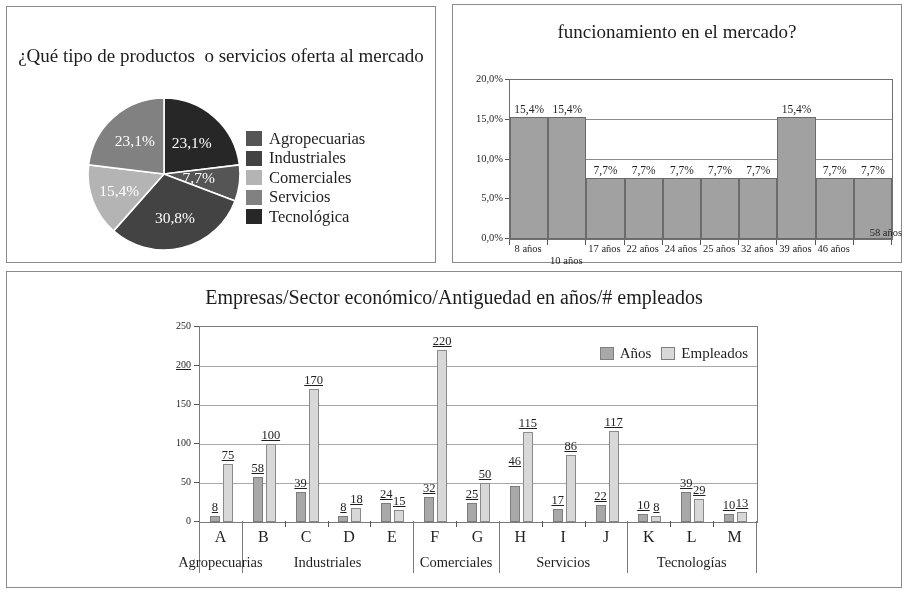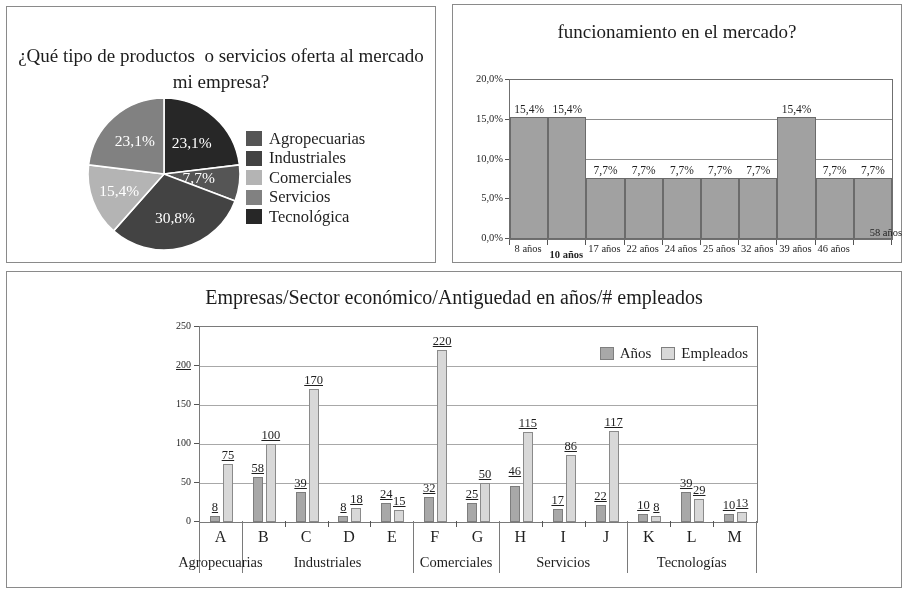--- a/index.html
+++ b/index.html
@@ -41,21 +41,20 @@
   .num-label{position:absolute;text-align:center;font-size:12.5px;white-space:nowrap;text-decoration:underline;}
 </style>
 </head>
 <body>
 
 <div class="page">
 
   <section class="panel panel-tl">
     <div class="chart-title t-pie">
       <div class="pre">¿Qué tipo de productos  o servicios oferta al mercado</div>
-      <div>mi empresa?</div>
     </div>
     <svg id="pie-svg" width="160" height="160" viewBox="0 0 160 160">
         <path d="M80,80 L80.00,4.00 A76,76 0 0 1 155.45,70.84 Z" fill="#272727" stroke="#ffffff" stroke-width="1.6"></path>
         <text x="107.7" y="53.7" text-anchor="middle" fill="#ffffff" font-size="15.5" font-family="&quot;Liberation Serif&quot;,&quot;DejaVu Serif&quot;,serif">23,1%</text>
         <path d="M80,80 L155.45,70.84 A76,76 0 0 1 151.06,106.95 Z" fill="#555555" stroke="#ffffff" stroke-width="1.6"></path>
         <text x="114.7" y="89.2" text-anchor="middle" fill="#ffffff" font-size="15.5" font-family="&quot;Liberation Serif&quot;,&quot;DejaVu Serif&quot;,serif">7,7%</text>
         <path d="M80,80 L151.06,106.95 A76,76 0 0 1 29.60,136.89 Z" fill="#434343" stroke="#ffffff" stroke-width="1.6"></path>
         <text x="90.9" y="129.3" text-anchor="middle" fill="#ffffff" font-size="15.5" font-family="&quot;Liberation Serif&quot;,&quot;DejaVu Serif&quot;,serif">30,8%</text>
         <path d="M80,80 L29.60,136.89 A76,76 0 0 1 4.55,70.84 Z" fill="#b4b4b4" stroke="#ffffff" stroke-width="1.6"></path>
         <text x="35.2" y="102.0" text-anchor="middle" fill="#ffffff" font-size="15.5" font-family="&quot;Liberation Serif&quot;,&quot;DejaVu Serif&quot;,serif">15,4%</text>
@@ -111,21 +110,21 @@
         <div class="vbar-label" style="left: 220.3px; width: 56px; bottom: 63.215px;">7,7%</div>
         <div class="vbar" style="left: 267.4px; width: 38.2px; height: 122.43px; background: rgb(161, 161, 161); border: 1px solid rgb(107, 107, 107);"></div>
         <div class="vbar-label" style="left: 258.5px; width: 56px; bottom: 124.43px;">15,4%</div>
         <div class="vbar" style="left: 305.6px; width: 38.2px; height: 61.215px; background: rgb(161, 161, 161); border: 1px solid rgb(107, 107, 107);"></div>
         <div class="vbar-label" style="left: 296.7px; width: 56px; bottom: 63.215px;">7,7%</div>
         <div class="vbar" style="left: 343.8px; width: 38.2px; height: 61.215px; background: rgb(161, 161, 161); border: 1px solid rgb(107, 107, 107);"></div>
         <div class="vbar-label" style="left: 334.9px; width: 56px; bottom: 63.215px;">7,7%</div>
       </div>
     <div id="tr-xlabels">
         <div class="xlab" style="position: absolute; left: 56px; width: 38.2px; top: 238px;">8 años</div>
-        <div class="xlab" style="position: absolute; left: 94.2px; width: 38.2px; top: 244px; font-weight: bold;">10 años</div>
+        <div class="xlab" style="position: absolute; left: 94.2px; width: 38.2px; top: 250px;">10 años</div>
         <div class="xlab" style="position: absolute; left: 132.4px; width: 38.2px; top: 238px;">17 años</div>
         <div class="xlab" style="position: absolute; left: 170.6px; width: 38.2px; top: 238px;">22 años</div>
         <div class="xlab" style="position: absolute; left: 208.8px; width: 38.2px; top: 238px;">24 años</div>
         <div class="xlab" style="position: absolute; left: 247px; width: 38.2px; top: 238px;">25 años</div>
         <div class="xlab" style="position: absolute; left: 285.2px; width: 38.2px; top: 238px;">32 años</div>
         <div class="xlab" style="position: absolute; left: 323.4px; width: 38.2px; top: 238px;">39 años</div>
         <div class="xlab" style="position: absolute; left: 361.6px; width: 38.2px; top: 238px;">46 años</div>
         <div class="xlab" style="position: absolute; left: 399.8px; width: 38.2px; top: 222px; margin-left: 14px;">58 años</div>
       </div>
   <div class="ylab" style="left: 8px; width: 42px; top: 68px;">20,0%</div>
@@ -181,21 +180,21 @@
         <div class="num-label" style="left: 179.308px; width: 40px; bottom: 12.7px;">15</div>
         <div class="vbar" style="left: 224.154px; width: 10px; height: 24.96px; background: rgb(168, 168, 168); border: 1px solid rgb(125, 125, 125);"></div>
         <div class="num-label" style="left: 209.154px; width: 40px; bottom: 25.96px;">32</div>
         <div class="vbar" style="left: 237.154px; width: 10px; height: 171.6px; background: rgb(216, 216, 216); border: 1px solid rgb(138, 138, 138);"></div>
         <div class="num-label" style="left: 222.154px; width: 40px; bottom: 172.6px;">220</div>
         <div class="vbar" style="left: 267px; width: 10px; height: 19.5px; background: rgb(168, 168, 168); border: 1px solid rgb(125, 125, 125);"></div>
         <div class="num-label" style="left: 252px; width: 40px; bottom: 20.5px;">25</div>
         <div class="vbar" style="left: 280px; width: 10px; height: 39px; background: rgb(216, 216, 216); border: 1px solid rgb(138, 138, 138);"></div>
         <div class="num-label" style="left: 265px; width: 40px; bottom: 40px;">50</div>
         <div class="vbar" style="left: 309.846px; width: 10px; height: 35.88px; background: rgb(168, 168, 168); border: 1px solid rgb(125, 125, 125);"></div>
-        <div class="num-label" style="left: 294.846px; width: 40px; bottom: 43px;">46</div>
+        <div class="num-label" style="left: 294.846px; width: 40px; bottom: 53px;">46</div>
         <div class="vbar" style="left: 322.846px; width: 10px; height: 89.7px; background: rgb(216, 216, 216); border: 1px solid rgb(138, 138, 138);"></div>
         <div class="num-label" style="left: 307.846px; width: 40px; bottom: 90.7px;">115</div>
         <div class="vbar" style="left: 352.692px; width: 10px; height: 13.26px; background: rgb(168, 168, 168); border: 1px solid rgb(125, 125, 125);"></div>
         <div class="num-label" style="left: 337.692px; width: 40px; bottom: 14.26px;">17</div>
         <div class="vbar" style="left: 365.692px; width: 10px; height: 67.08px; background: rgb(216, 216, 216); border: 1px solid rgb(138, 138, 138);"></div>
         <div class="num-label" style="left: 350.692px; width: 40px; bottom: 68.08px;">86</div>
         <div class="vbar" style="left: 395.538px; width: 10px; height: 17.16px; background: rgb(168, 168, 168); border: 1px solid rgb(125, 125, 125);"></div>
         <div class="num-label" style="left: 380.538px; width: 40px; bottom: 18.16px;">22</div>
         <div class="vbar" style="left: 408.538px; width: 10px; height: 91.26px; background: rgb(216, 216, 216); border: 1px solid rgb(138, 138, 138);"></div>
         <div class="num-label" style="left: 393.538px; width: 40px; bottom: 92.26px;">117</div>

